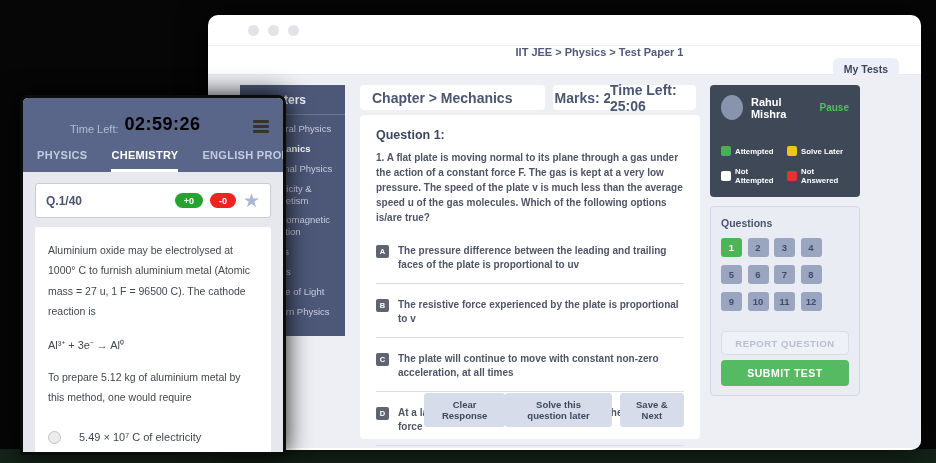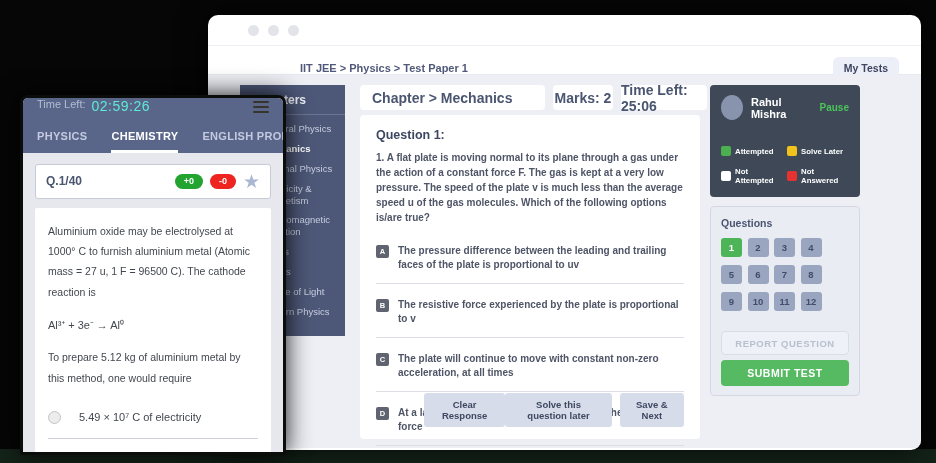--- a/index.html
+++ b/index.html
@@ -7,40 +7,40 @@
   body { font-family:"Liberation Sans", sans-serif; position:relative; }
   #stage { position:relative; width:936px; height:463px; background:#060606; overflow:hidden; }
   #ground { position:absolute; left:0; bottom:0; width:100%; height:14px; background:#142419; z-index:1; }
 
   
   .desktop { position:absolute; left:208px; top:15px; width:713px; height:435px; background:#fff;
              border-radius:10px; overflow:hidden; z-index:10; box-shadow:0 0 30px rgba(0,0,0,.8); }
   .titlebar { height:30px; display:flex; align-items:center; padding-left:40px; gap:9px; }
   .dot { width:11px; height:11px; border-radius:50%; background:#e2e4e9; }
   .crumbbar { height:30px; border-top:1px solid #eceef3; border-bottom:1px solid #e7e9f0;
-              display:flex; align-items:center; padding:16px 22px 0 92px; }
+              display:flex; align-items:center; padding:0 22px 0 92px;flex-direction:column; }
   .crumb { font-size:11px; color:#51597a; font-weight:bold; }
   .mytests { margin-left:auto; background:#edeff8; border-radius:6px; padding:5px 11px;
              font-size:10.5px; color:#3e4560; font-weight:bold; cursor:pointer; }
   .content { position:relative; height:373px; background:#edeff4; }
 
   
   .sidebar { position:absolute; left:32px; top:10px; width:105px; min-height:216px;
              background:#4d5878; color:#c9cfe2; padding-bottom:10px; }
   .sidebar-title { font-size:12px; color:#eef0f7; font-weight:bold; padding:8px 10px 7px 14px;
                    border-bottom:1px solid rgba(255,255,255,.18); }
   .sidebar-list { padding:8px 6px 0 22px; }
   .sidebar-item { font-size:9.5px; line-height:1.25; margin-bottom:8px; cursor:pointer; }
   .sidebar-item.active { color:#fff; font-weight:bold; }
 
   .bar-chip { position:absolute; top:10px; height:25px; background:#fff; border-radius:4px;
               display:flex; align-items:center; font-size:14px; color:#4a5570; font-weight:bold; }
   .chapterbar { left:152px; width:185px; padding-left:12px; }
   .markschip  { left:345px; width:60px; justify-content:center; }
-  .timechip   { left:413px; width:86px; justify-content:center; }
+  .timechip   { left:402px; width:86px; justify-content:center; }
 
   
   .qcard { position:absolute; left:152px; top:40px; width:340px; height:324px; background:#fff;
            border-radius:4px; padding:13px 16px; }
   .qtitle { font-size:12.5px; font-weight:bold; color:#3d4760; }
   .qtext { margin-top:8px; font-size:10px; line-height:1.5; color:#4e5566; font-weight:bold; }
   .opts { margin-top:13px; }
   .opt { display:flex; gap:9px; padding:6px 0 11px; border-bottom:1px solid #dcdee5;
          margin-bottom:8px; cursor:pointer; }
   .opt-chip { flex:0 0 13px; width:13px; height:13px; margin-top:1px; background:#5f6470; color:#fff;
@@ -79,23 +79,23 @@
                font-weight:bold; color:#b8bfcd; letter-spacing:.5px; cursor:pointer; font-family:inherit;text-align:center; }
   .submitbtn { position:absolute; left:10px; right:10px; bottom:9px; height:26px; background:#56ba62;
                border:none; border-radius:4px; font-size:10.5px; font-weight:bold; color:#fff;
                letter-spacing:.5px; cursor:pointer; font-family:inherit; }
 
   
   .mobile { position:absolute; left:20px; top:95px; width:266px; height:360px; z-index:30;
             border:3px solid #0b0d0b; border-radius:8px 8px 0 0; overflow:hidden;
             background:#e6e8ee; box-shadow:0 0 24px rgba(0,0,0,.9); }
   .mhead { background:#5a6689; }
-  .mtime-row { display:flex; align-items:flex-start; padding:0 14px 4px; }
+  .mtime-row { display:flex; align-items:flex-end; padding:16px 14px 4px;margin-left:33px; }
   .mtime-label { font-size:11px; color:#b4bdd5; margin-right:6px; }
-  .mtime { font-size:14px; font-weight:normal; color:#5eead4; letter-spacing:.5px; }
+  .mtime { font-size:18px; font-weight:bold; color:#000000; letter-spacing:.5px; }
   .burger { margin-left:auto; cursor:pointer; }
   .burger div { width:16px; height:2.5px; background:#37352b; margin:2.5px 0; border-radius:1px; }
   .mtabs { display:flex; gap:24px; padding:10px 14px 0; white-space:nowrap; }
   .mtab { font-size:11px; font-weight:bold; letter-spacing:.3px; color:#c4cbe0;
           padding-bottom:8px; border-bottom:3px solid transparent; cursor:pointer; }
   .mtab.active { color:#fff; border-bottom-color:#fff; }
   .mbody { padding:11px 12px; }
   .mqbar { background:#fff; border:1px solid #c7cbd5; border-radius:3px; padding:7px 10px;
            display:flex; align-items:center; }
   .mqnum { font-size:12px; font-weight:bold; color:#4a5570; }

